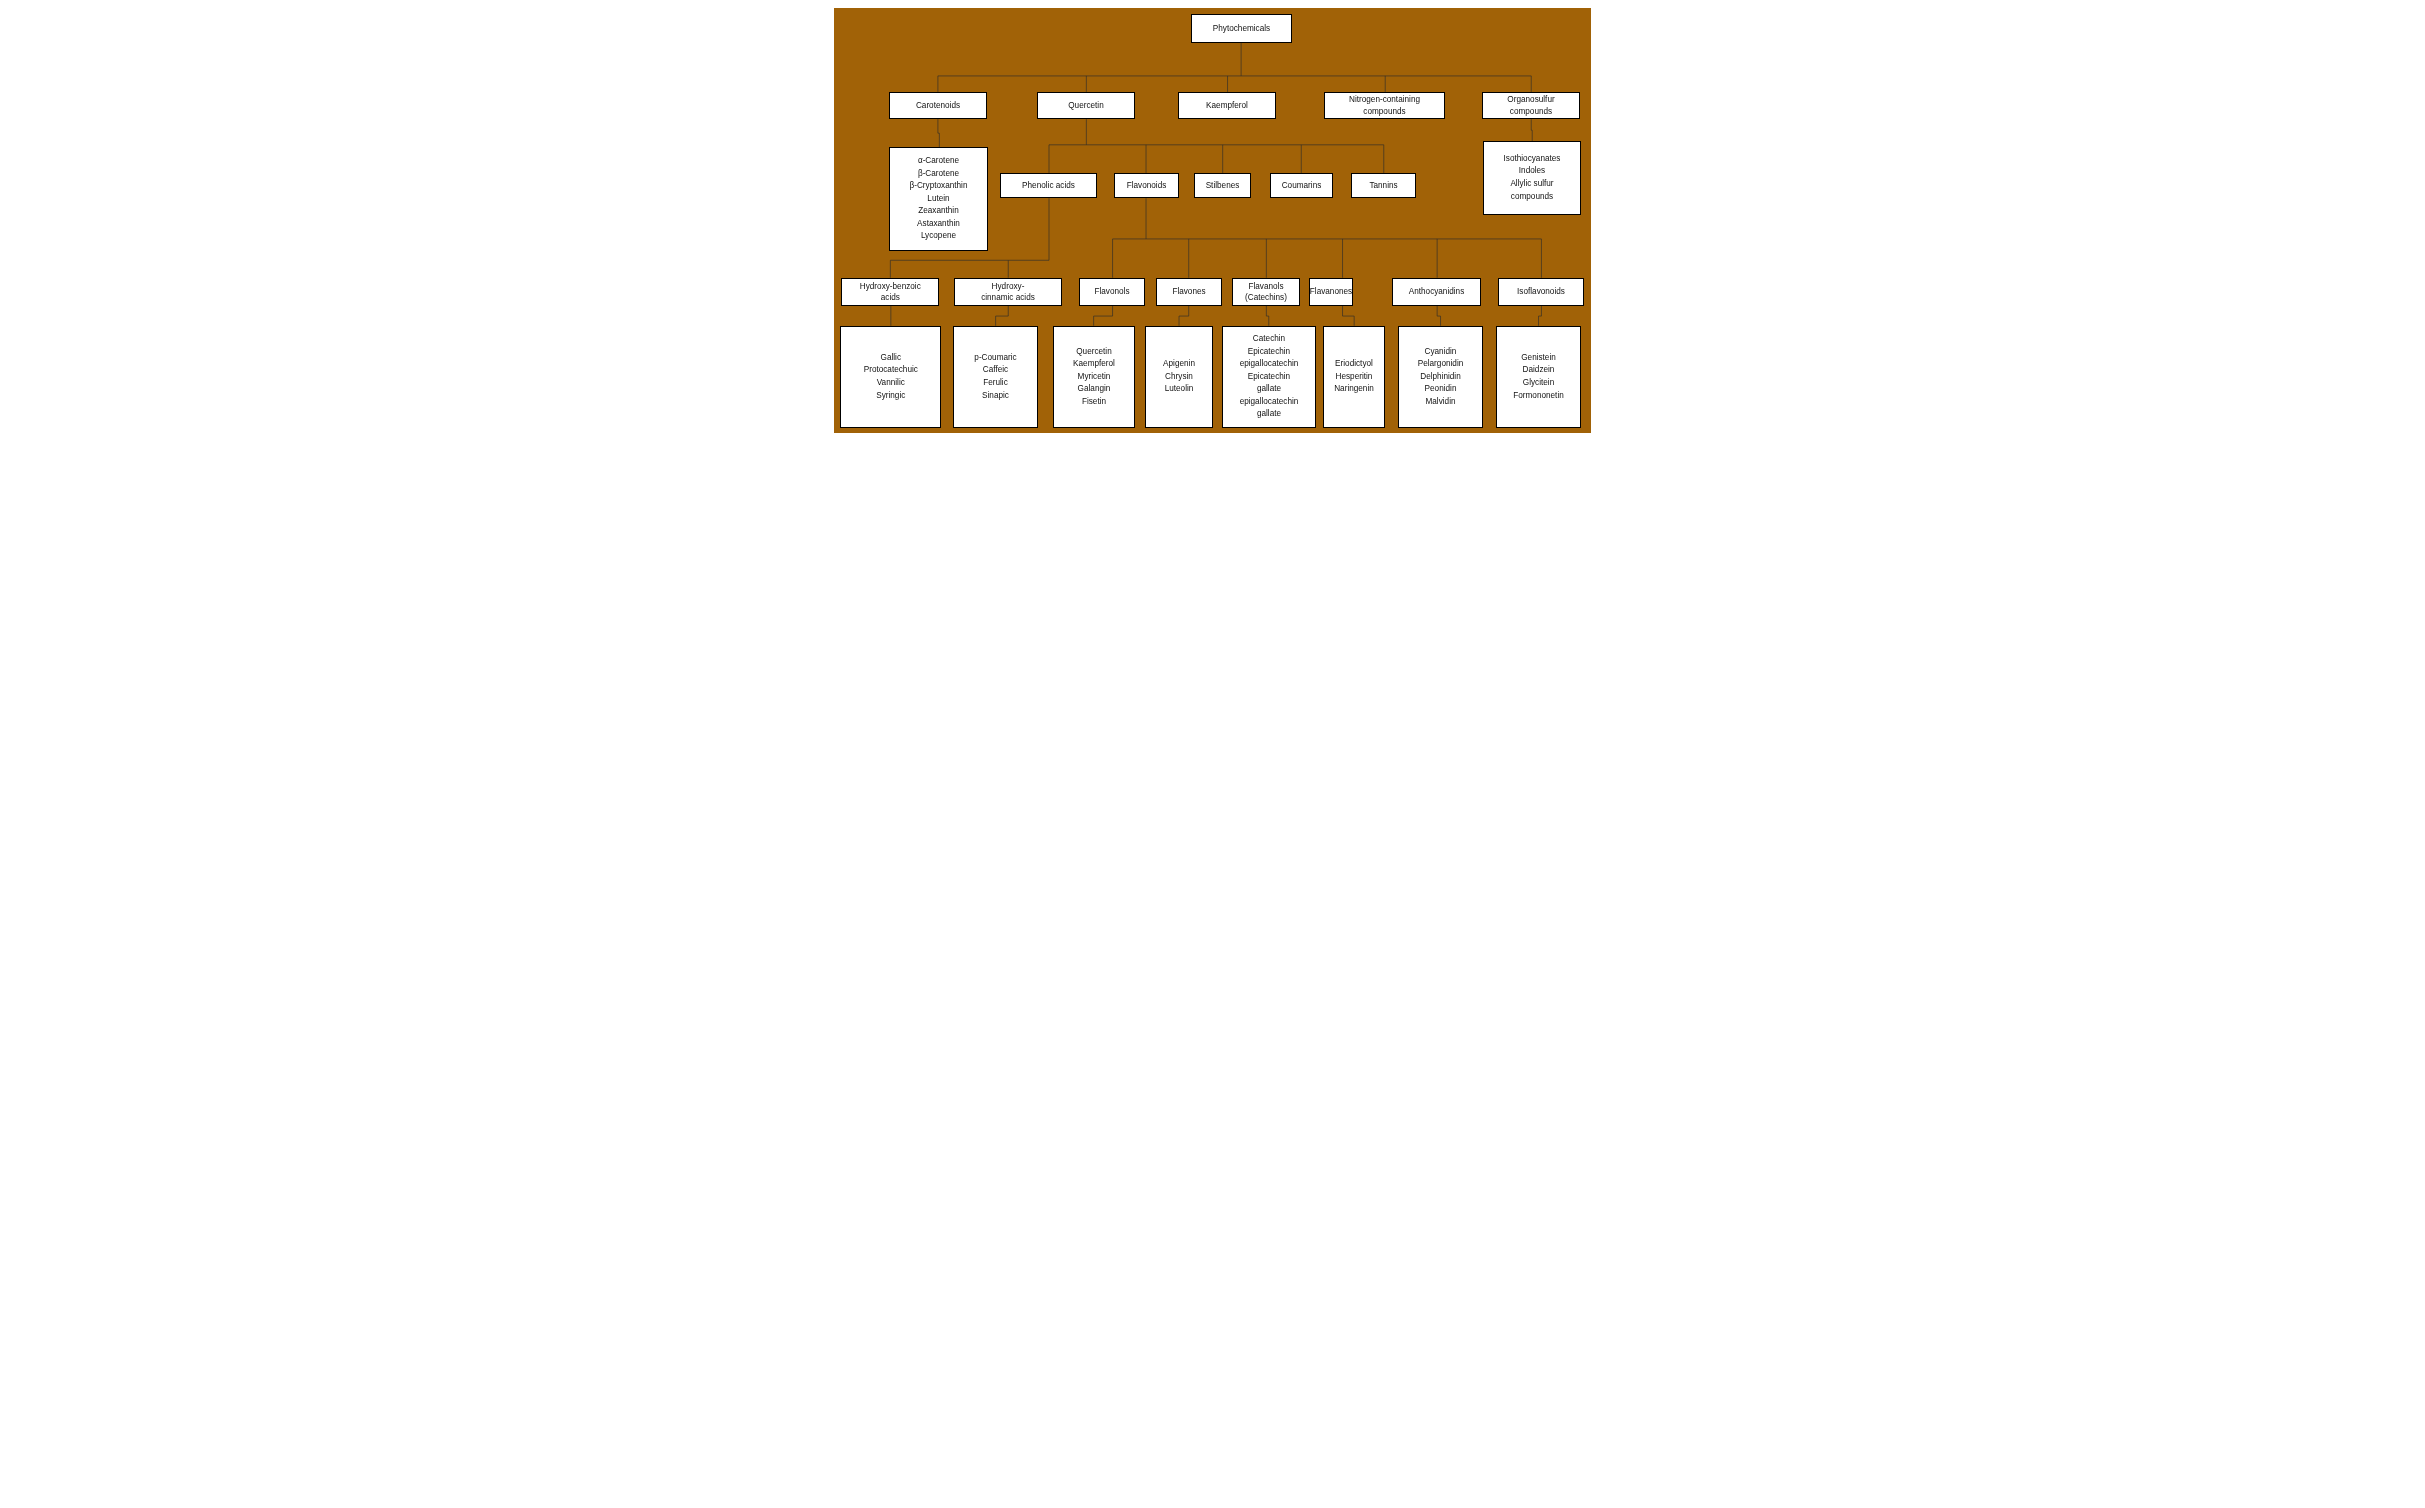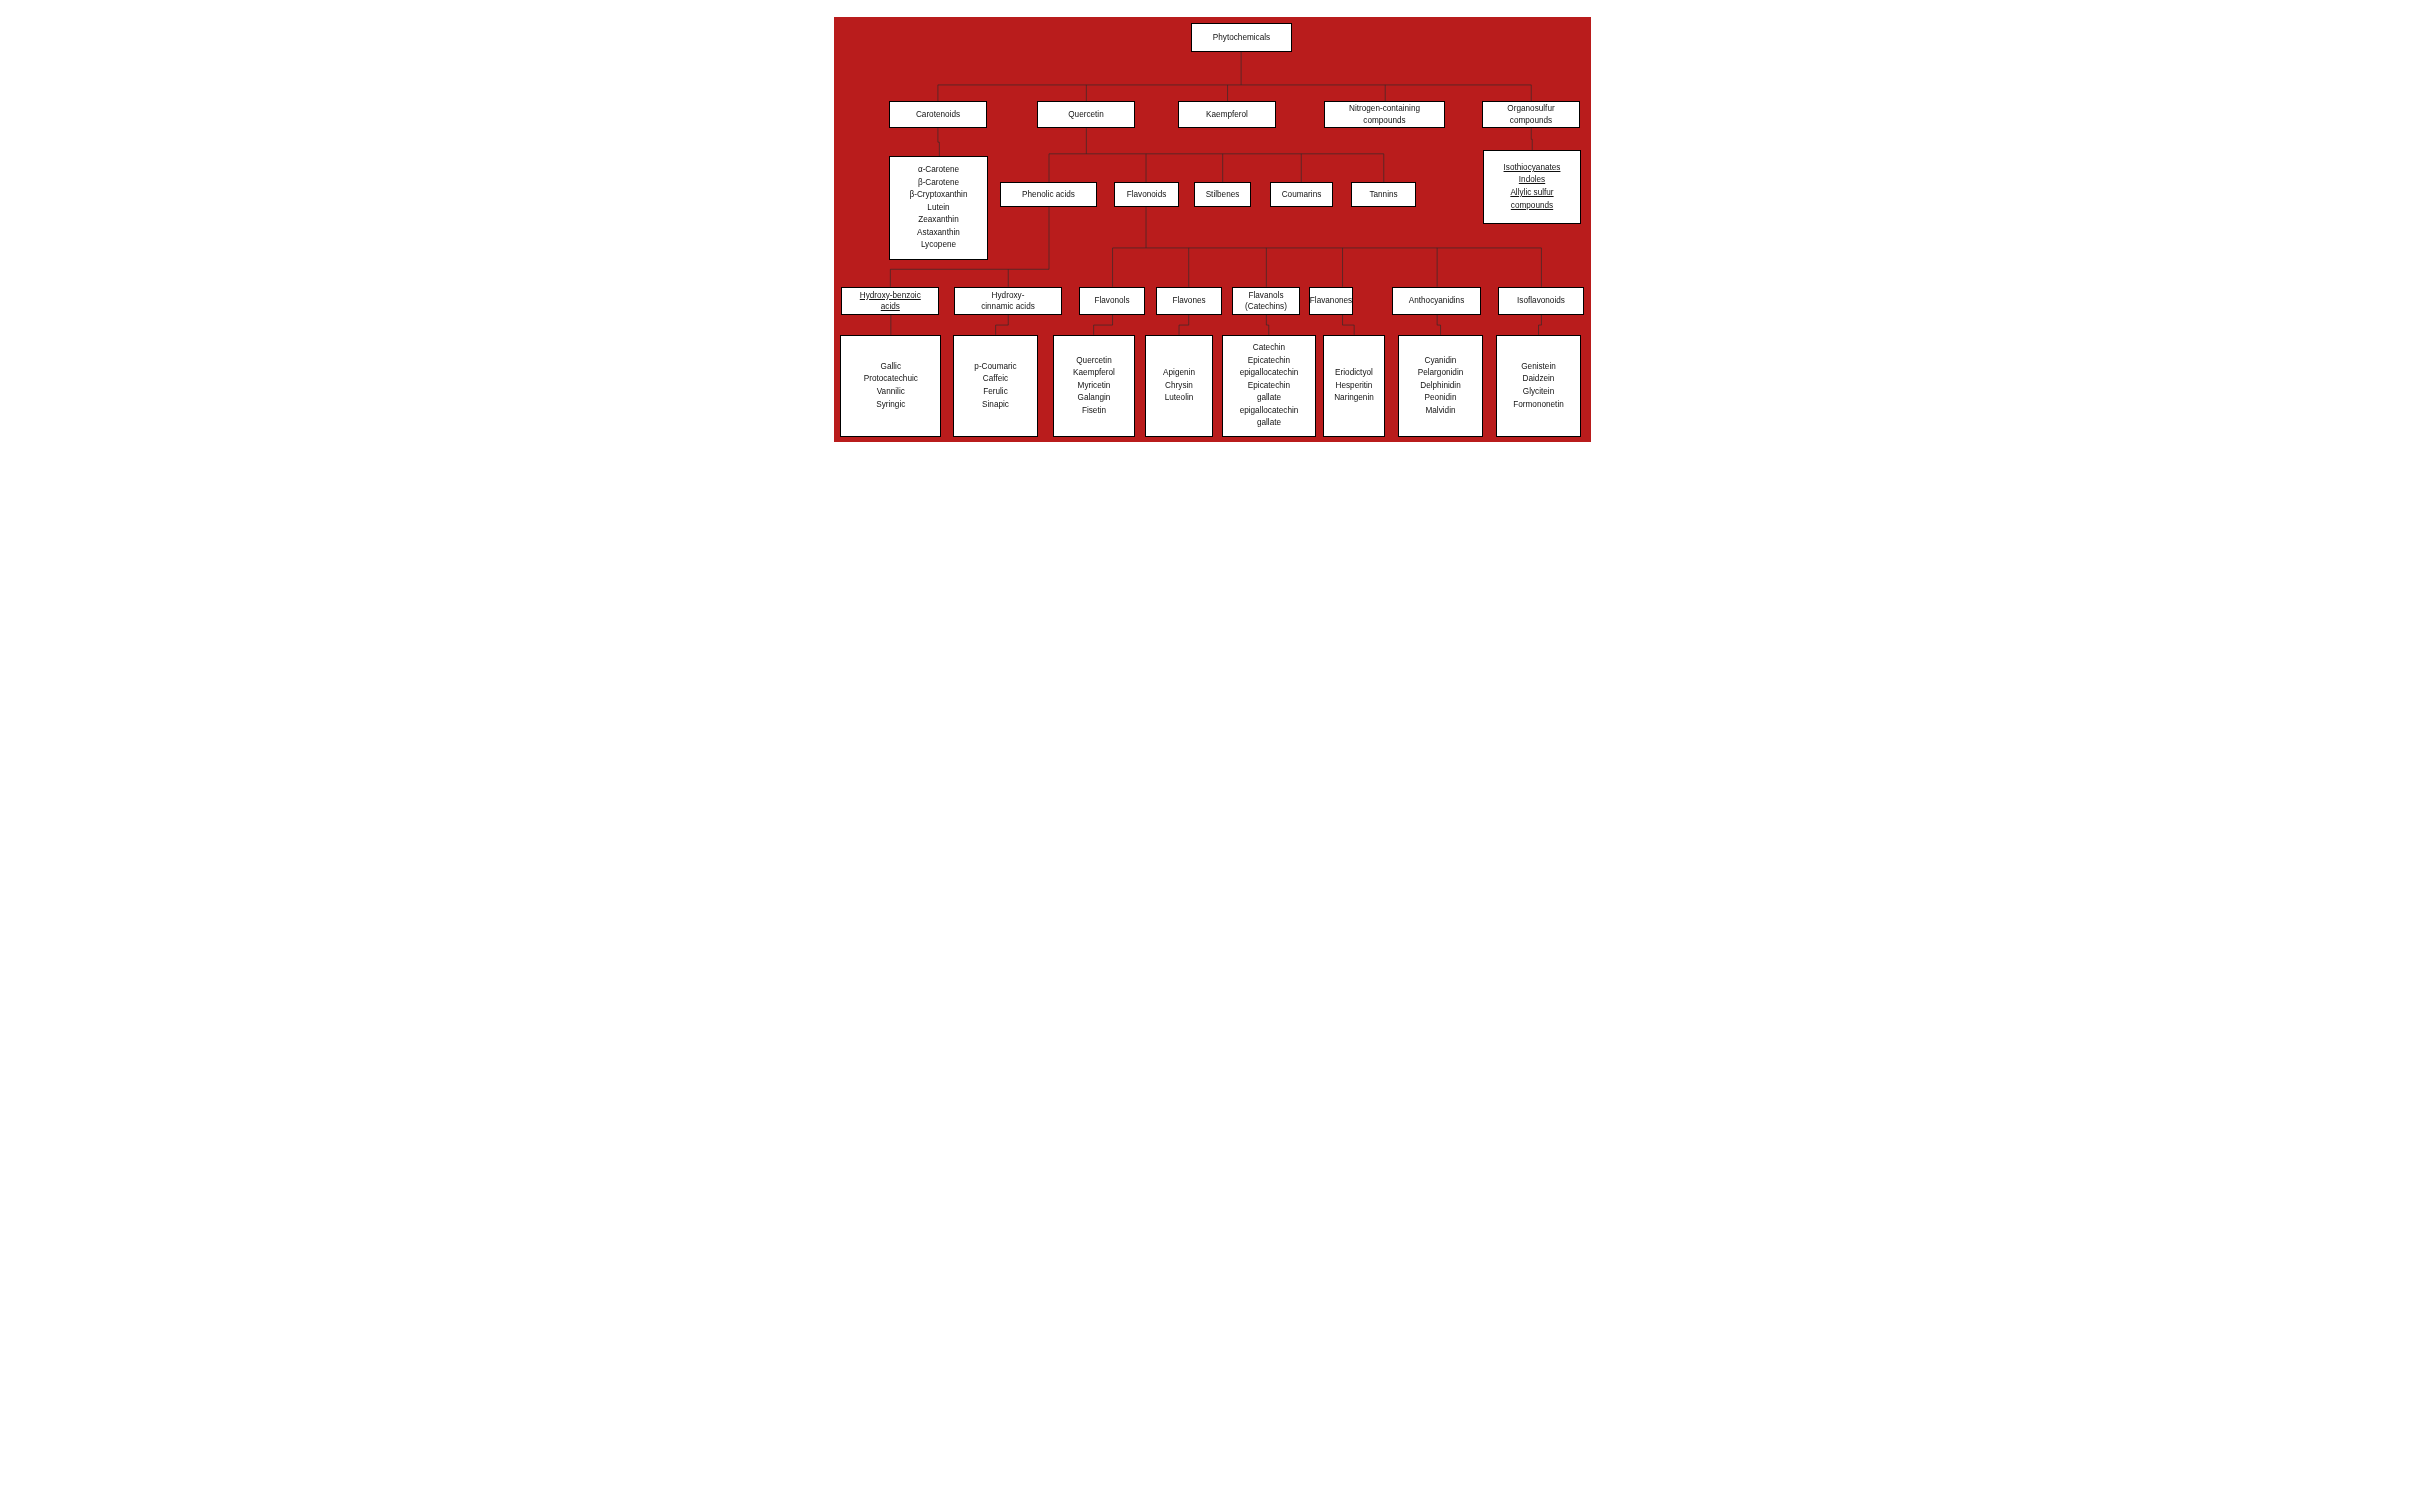--- a/index.html
+++ b/index.html
@@ -1,30 +1,30 @@
 <!DOCTYPE html>
 <html style="font-size:7.8px"><head>
 <meta charset="utf-8">
 <style>
   html,body { margin:0; padding:0; background:#ffffff; }
   .canvas {
-    position:relative; width:757px; height:425px; margin:17px auto;
-    font-family:"Liberation Sans", sans-serif; color:#111; background:#b91c1c;
+    position:relative; width:757px; height:425px; margin:8px auto;
+    font-family:"Liberation Sans", sans-serif; color:#111; background:#a16207;
   }
   svg.connectors { position:absolute; left:0; top:0; width:757px; height:425px; }
   svg.connectors path { stroke:#2b2b2b; stroke-width:1.3; fill:none; }
   .box {
     position:absolute; box-sizing:border-box;
     display:flex; align-items:center; justify-content:center;
     text-align:center; border:1px solid #000; background:#fff;
     font-size:8.2px; line-height:1.38; padding:0 4.9px;
     white-space:pre-line;
   }
   .list { line-height:12.6px; }
-  .pad20 { padding:0 9.7px;text-decoration:underline; }
+  .pad20 { padding:0 9.7px; }
   .pad24 { padding:0 23px; }
   .pad28 { padding:0 23px; }
 </style>
 </head>
 <body>
 
 <div class="canvas">
 
   <svg class="connectors" viewBox="0 0 1560 876" aria-hidden="true">
     <path d="M839 72 V140"></path>

